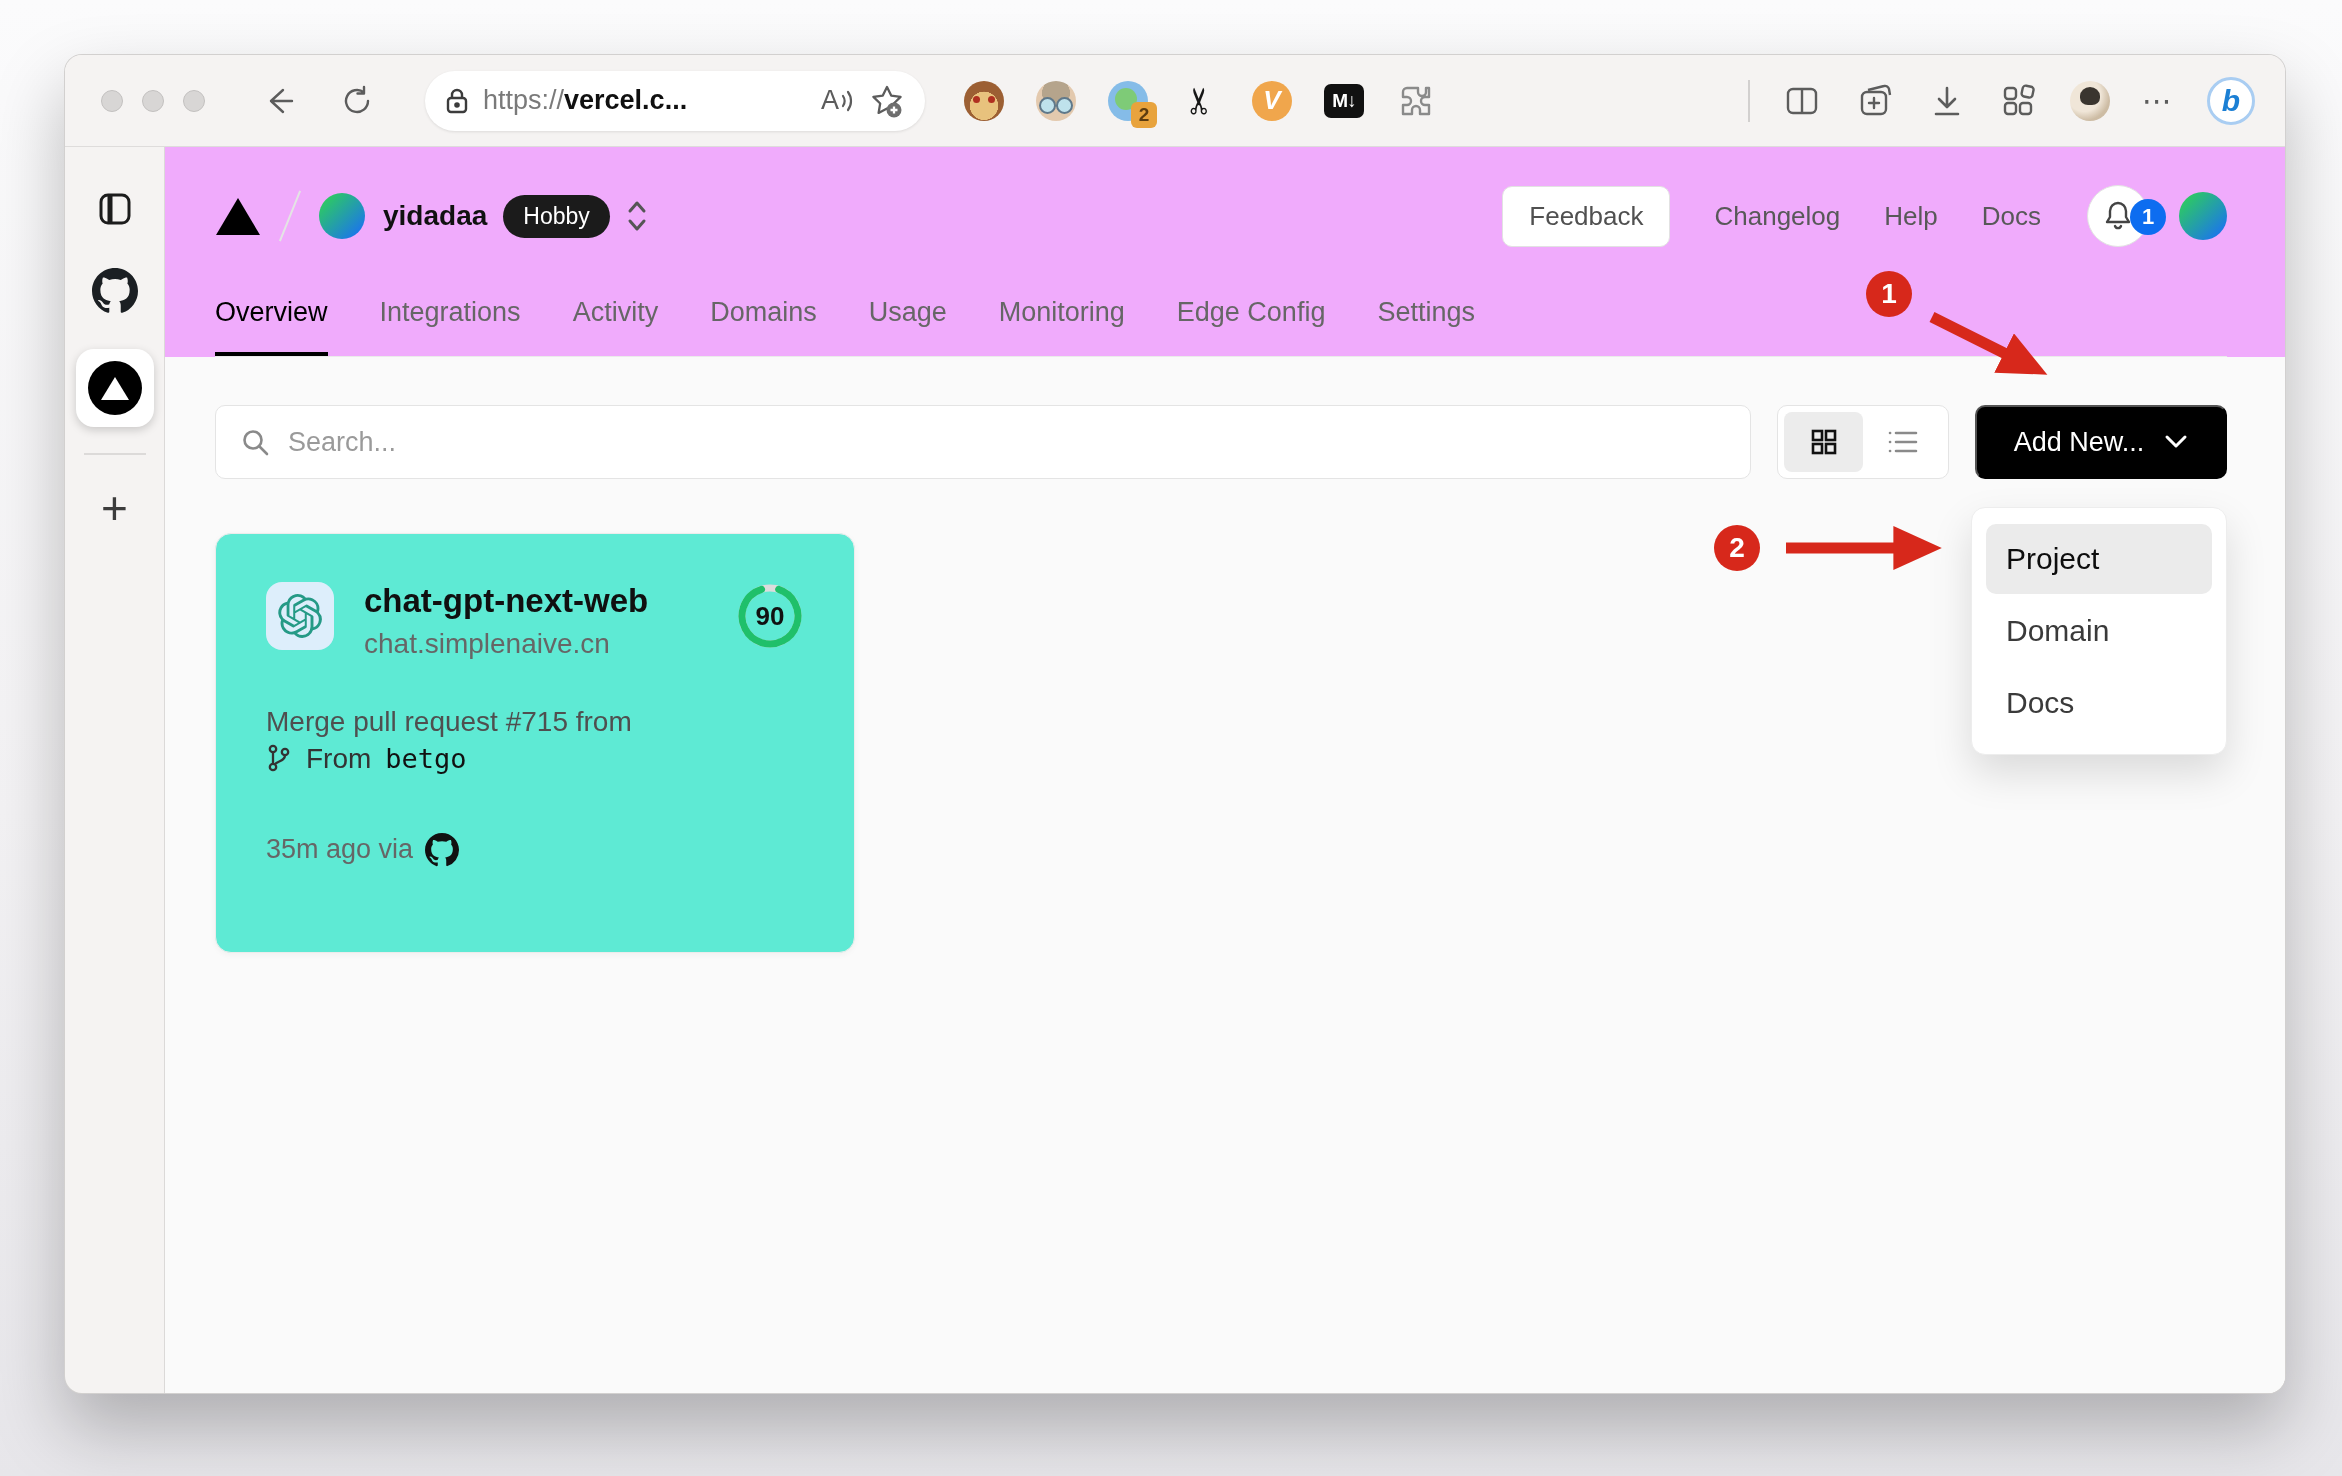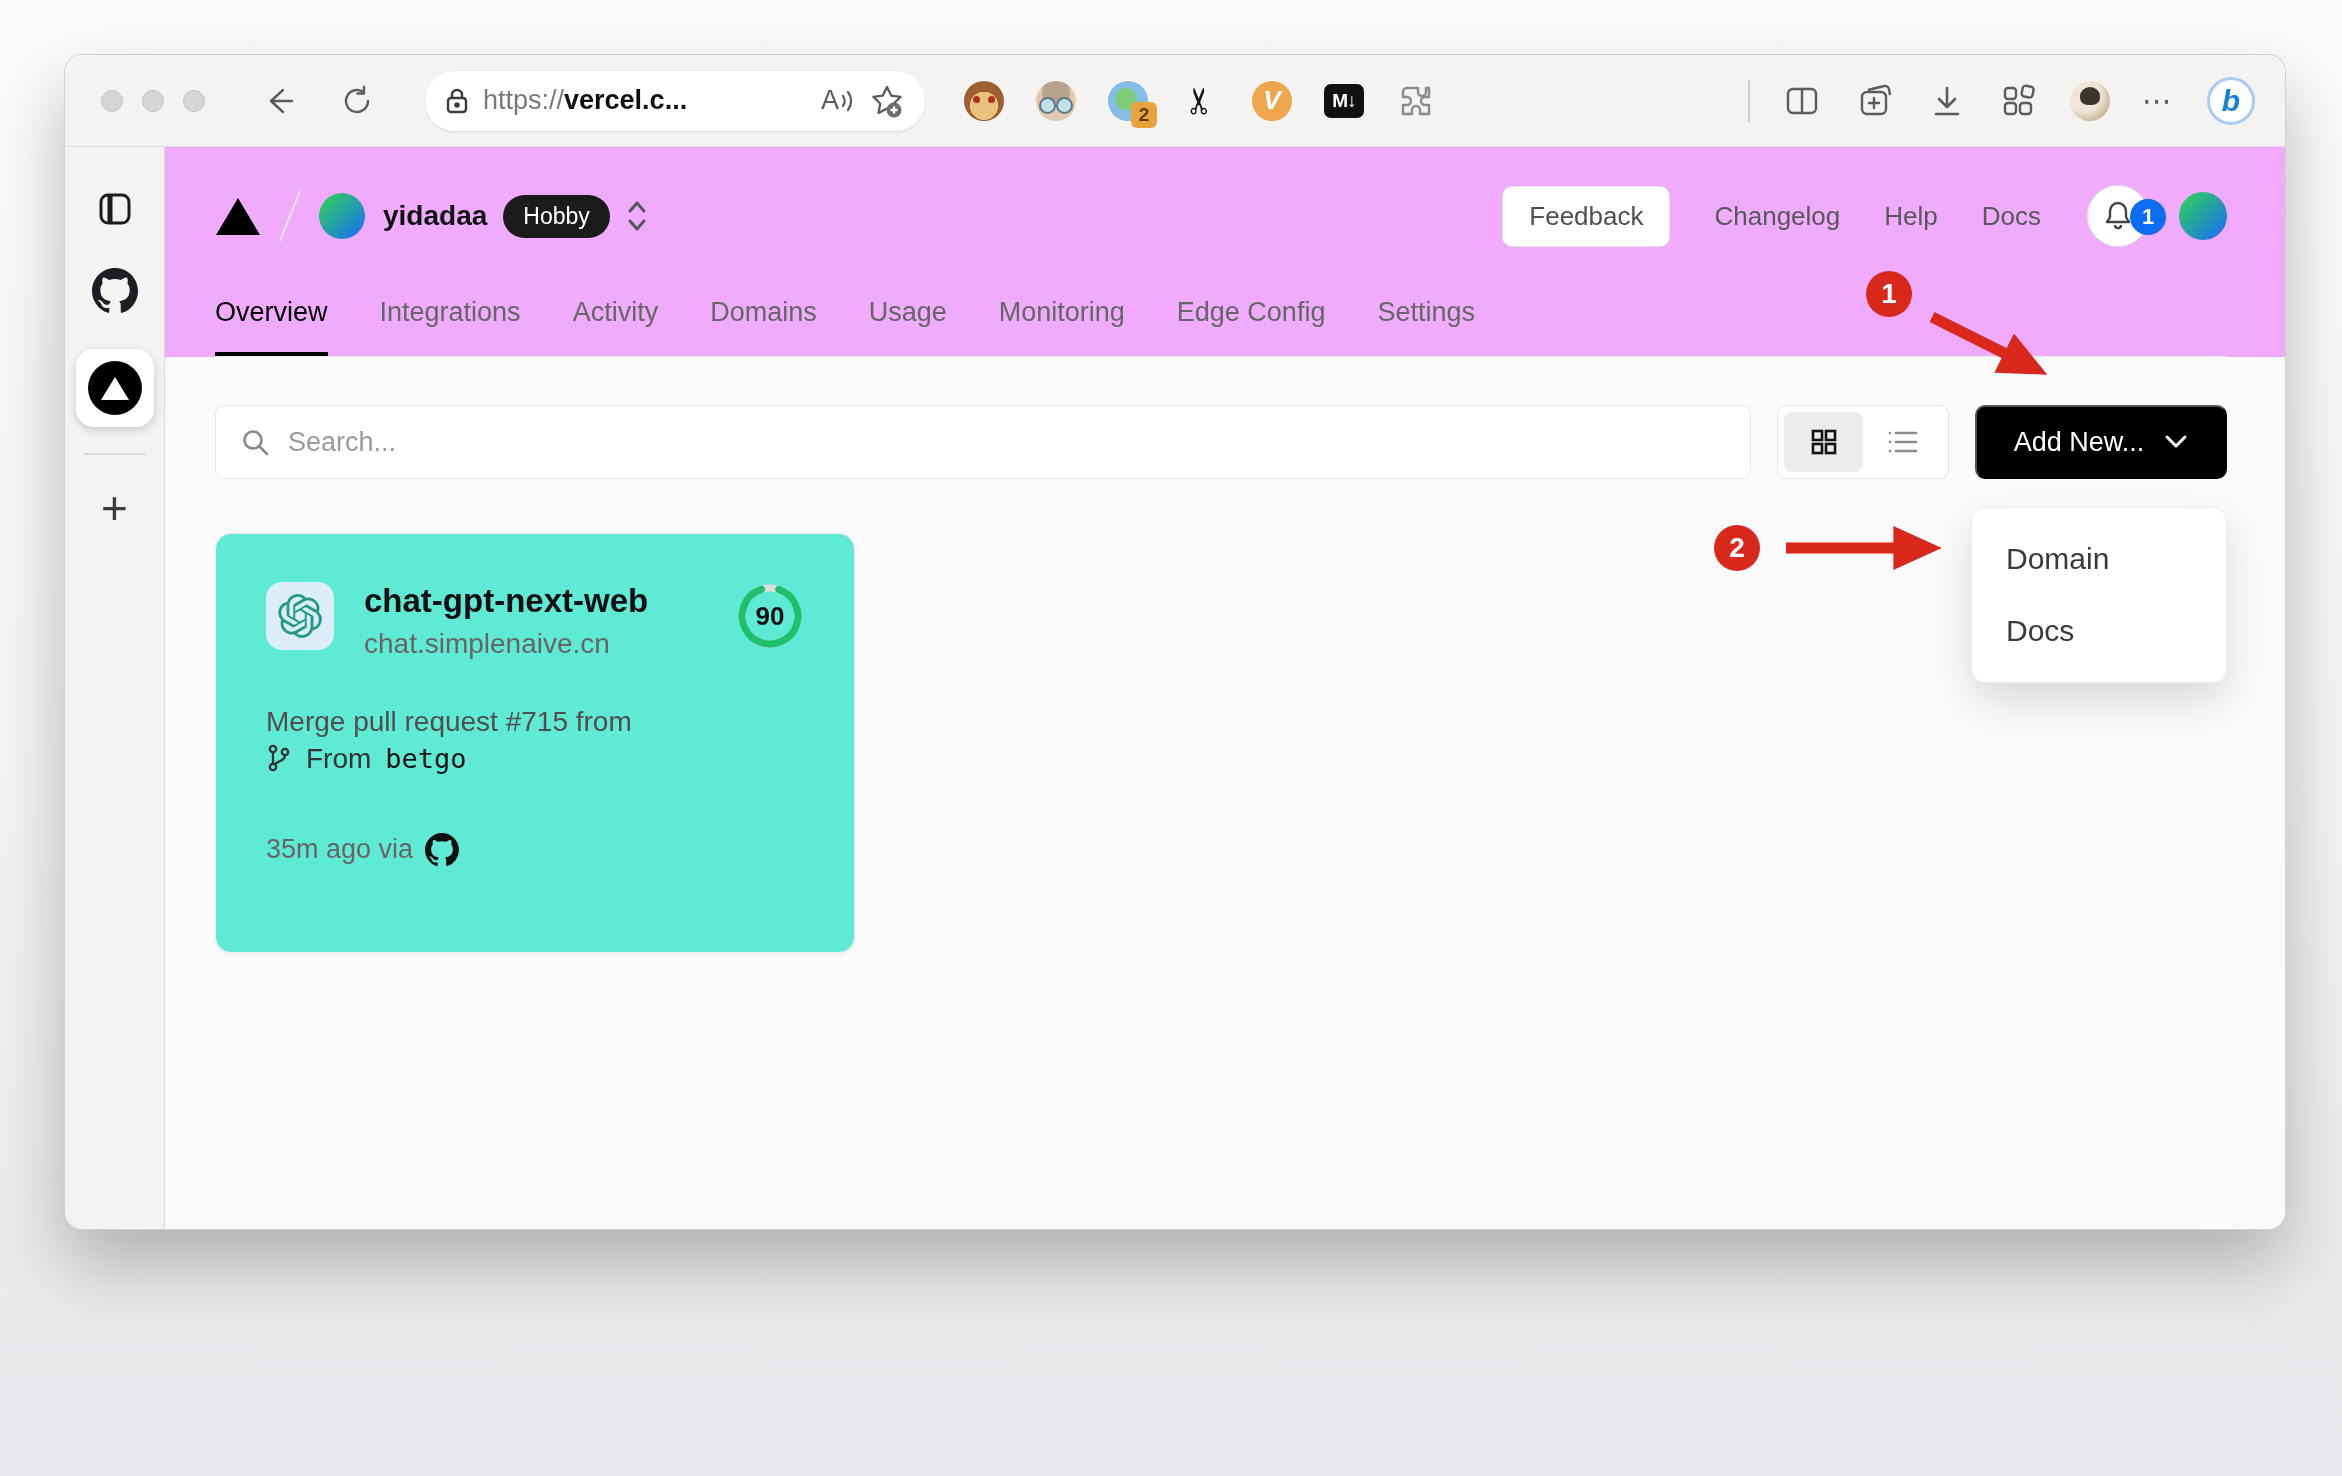--- a/index.html
+++ b/index.html
@@ -1,21 +1,21 @@
 <!DOCTYPE html>
 <html><head>
 <meta charset="utf-8">
 <style>
   * { margin:0; padding:0; box-sizing:border-box; }
   body { font-family:"Liberation Sans","DejaVu Sans",sans-serif; }
   .screen { position:relative; width:2342px; height:1476px; overflow:hidden;
             background:linear-gradient(180deg,#fbfbfc 0%,#f3f2f4 55%,#e7e6ea 100%); }
 
   
-  .window { position:absolute; left:64px; top:54px; width:2222px; height:1176px;
+  .window { position:absolute; left:64px; top:54px; width:2222px; height:1340px;
             background:#f5f3f2; border:1px solid rgba(0,0,0,.14); border-radius:18px;
             box-shadow:0 34px 70px rgba(0,0,0,.25); overflow:hidden; display:flex; flex-direction:column; }
 
   
   .toolbar { height:92px; flex:0 0 92px; display:flex; align-items:center; padding:0 30px 0 36px;
              border-bottom:1px solid #dedcdb; background:#f5f3f2; }
   .traffic { display:flex; gap:19px; }
   .tl { width:22px; height:22px; border-radius:50%; background:#d8d6d5; border:1px solid #c3c1c0; }
   .tbtn { width:44px; height:44px; display:flex; align-items:center; justify-content:center; border-radius:8px; }
   .tbtn svg { stroke:#5c5c5c; fill:none; stroke-width:2.4; stroke-linecap:round; stroke-linejoin:round; }
@@ -354,20 +354,21 @@
 
             <div class="meta-row">
               <span>35m ago via</span>
               <svg class="icn" width="34" height="34" viewBox="0 0 24 24">
                   <path fill="#111" d="M12 0C5.37 0 0 5.37 0 12c0 5.3 3.44 9.8 8.2 11.39.6.11.82-.26.82-.58v-2.04c-3.34.73-4.04-1.61-4.04-1.61-.55-1.39-1.33-1.76-1.33-1.76-1.09-.74.08-.73.08-.73 1.2.09 1.84 1.24 1.84 1.24 1.07 1.83 2.8 1.3 3.49 1 .11-.78.42-1.31.76-1.61-2.66-.3-5.47-1.33-5.47-5.93 0-1.31.47-2.38 1.24-3.22-.13-.3-.54-1.52.11-3.18 0 0 1.01-.32 3.3 1.23a11.5 11.5 0 0 1 6.01 0c2.29-1.55 3.3-1.23 3.3-1.23.65 1.66.24 2.88.12 3.18.77.84 1.23 1.91 1.23 3.22 0 4.61-2.81 5.62-5.48 5.92.43.37.81 1.1.81 2.22v3.29c0 .32.22.7.83.58A12 12 0 0 0 24 12c0-6.63-5.37-12-12-12z"></path>
                 </svg>
             </div>
           </div>
 
           <div class="dropdown">
+            <div class="dd-item active">Project</div>
             <div class="dd-item">Domain</div>
             <div class="dd-item">Docs</div>
           </div>
         </div>
       </div>
     </div>
   </div>
 
   <svg class="ann-overlay" viewBox="0 0 2342 1476">
     <defs>

